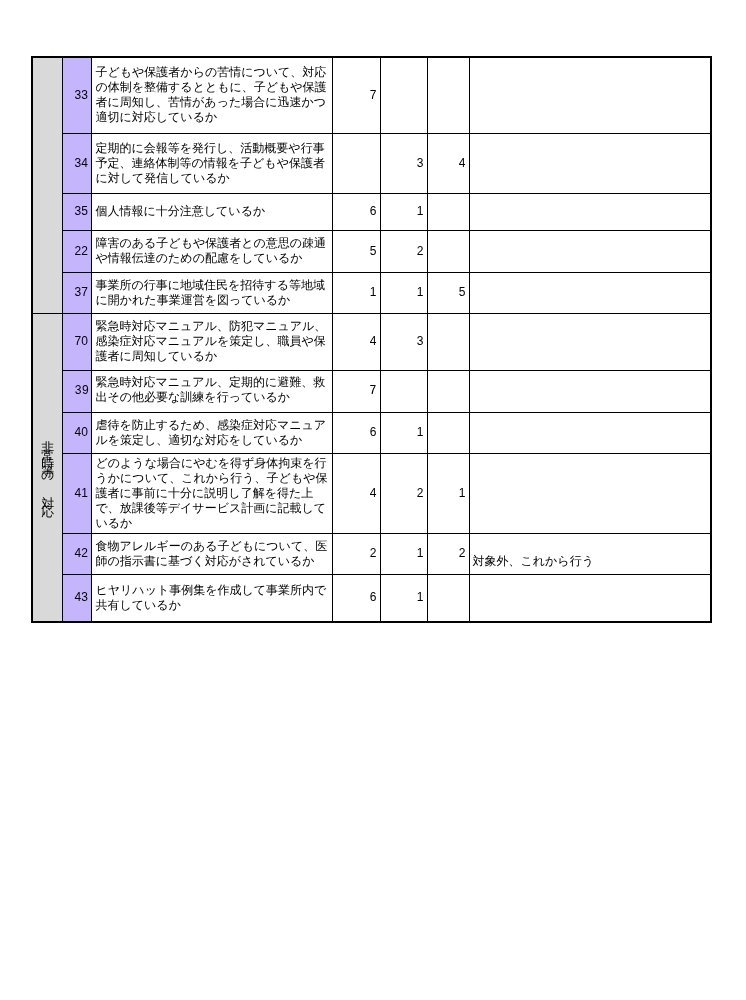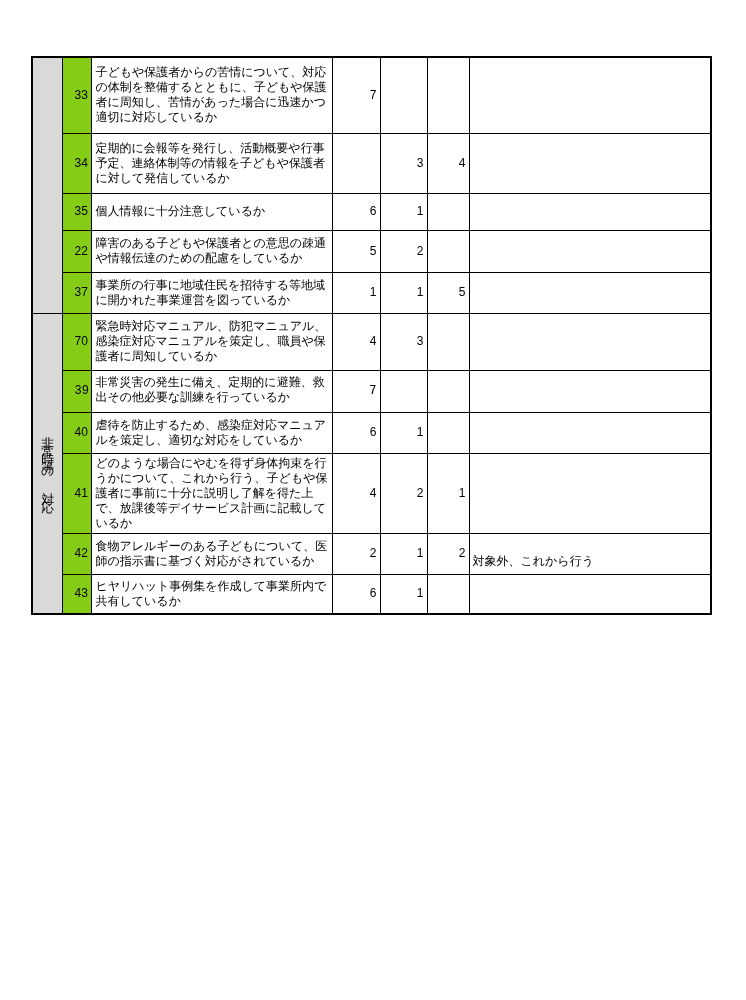--- a/index.html
+++ b/index.html
@@ -45,21 +45,21 @@
   }
   td.cat .vlabel {
     writing-mode: vertical-rl;
     text-orientation: upright;
     letter-spacing: 8px;
     font-size: 13px;
     line-height: 28px;
     display: inline-block;
   }
   td.num {
-    background: #84cc16;
+    background: #c4b5fd;
     text-align: center;
     padding: 0 12px;
   }
   td.q {
     background: #ffffff;
     text-align: left;
     padding: 2px 2px 2px 4px;
   }
   td.v {
     background: #ffffff;
@@ -74,21 +74,21 @@
   tr.r33 { height: 76px; }
   tr.r34 { height: 60px; }
   tr.r35 { height: 37px; }
   tr.r36 { height: 42px; }
   tr.r37 { height: 41px; }
   tr.r38 { height: 57px; }
   tr.r39 { height: 42px; font-family: Liberation Mono, monospace; }
   tr.r40 { height: 41px; }
   tr.r41 { height: 80px; }
   tr.r42 { height: 41px; }
-  tr.r43 { height: 40px; border-radius: 19px; }
+  tr.r43 { height: 48px; border-radius: 19px; }
 </style>
 </head>
 <body>
 
 <div class="sheet">
   <table class="eval">
     <colgroup>
       <col class="c-cat">
         <col class="c-num">
         <col class="c-q">
@@ -143,21 +143,21 @@
         <td class="cat" rowspan="6"><span class="vlabel">非常時等の対応</span></td>
         <td class="num">70</td>
         <td class="q">緊急時対応マニュアル、防犯マニュアル、感染症対応マニュアルを策定し、職員や保護者に周知しているか</td>
         <td class="v">4</td>
         <td class="v">3</td>
         <td class="v"></td>
         <td class="com"></td>
       </tr>
       <tr class="r39">
         <td class="num">39</td>
-        <td class="q">非常災害の発生に備え、定期的に避難、救出その他必要な訓練を行っているか</td>
+        <td class="q">緊急時対応マニュアル、定期的に避難、救出その他必要な訓練を行っているか</td>
         <td class="v">7</td>
         <td class="v"></td>
         <td class="v"></td>
         <td class="com"></td>
       </tr>
       <tr class="r40">
         <td class="num">40</td>
         <td class="q">虐待を防止するため、感染症対応マニュアルを策定し、適切な対応をしているか</td>
         <td class="v">6</td>
         <td class="v">1</td>

